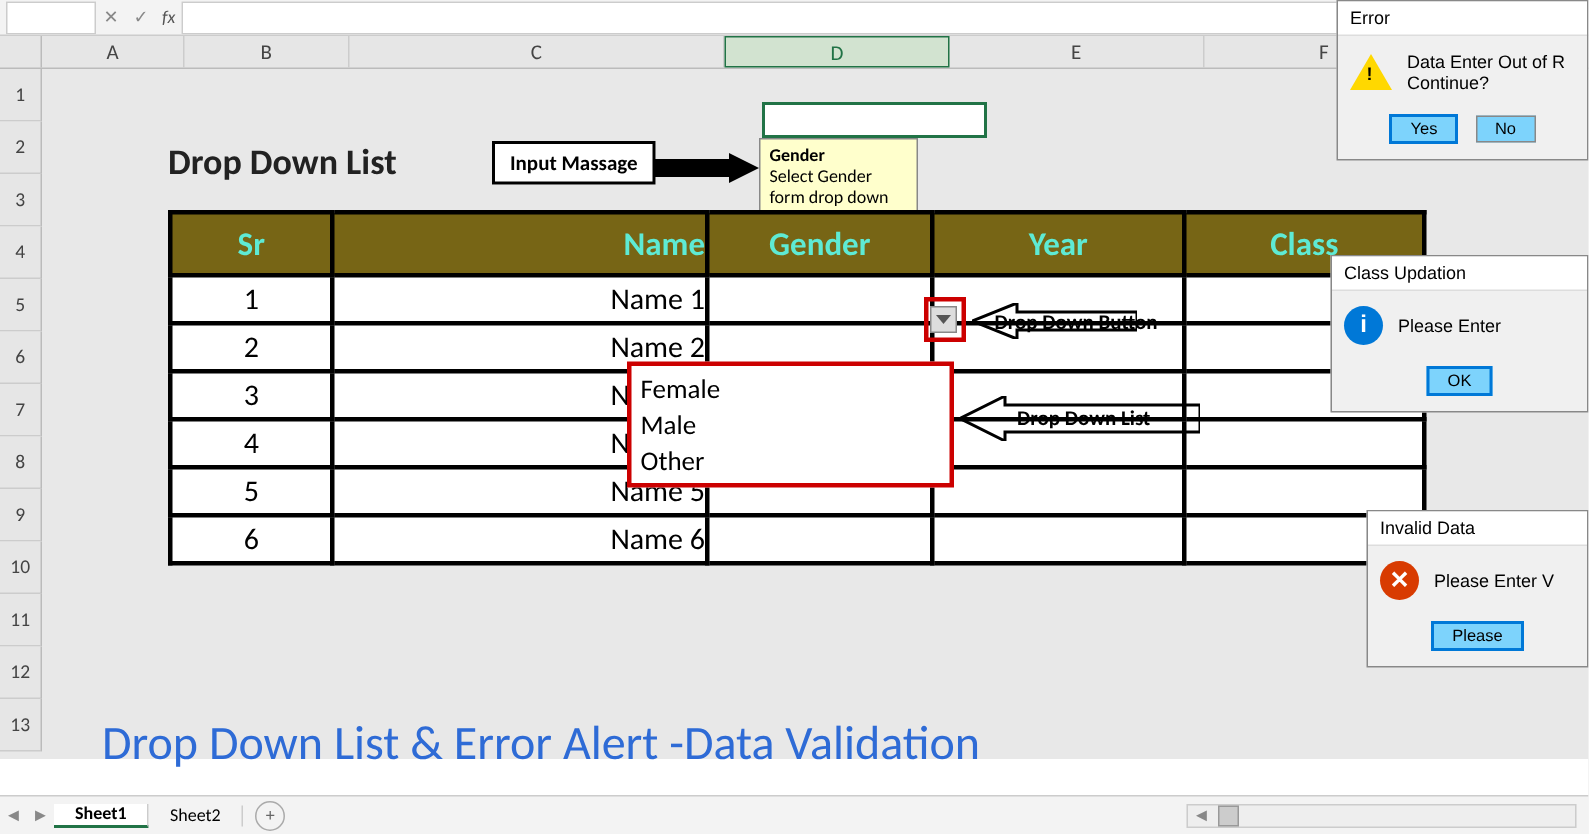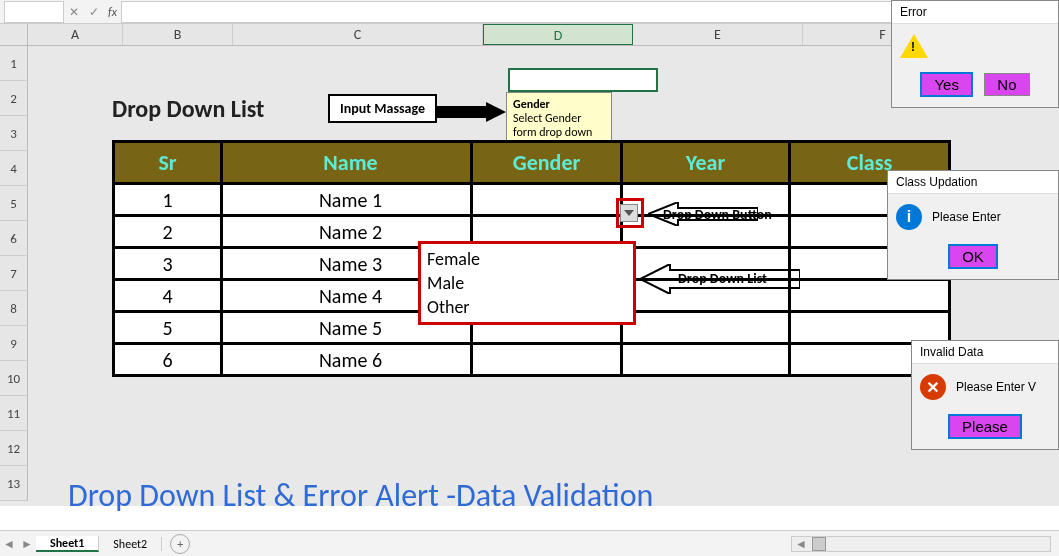--- a/index.html
+++ b/index.html
@@ -24,21 +24,21 @@
 .rowhdrs { position: absolute; left: 0; top: 0; width: 28px; }
 .rowhdr { height: 35px; background: #e6e6e6; border-bottom: 1px solid #ccc; border-right: 1px solid #bbb; font-size: 13px; color: #444; text-align: center; line-height: 35px; }
 
 .content { position: absolute; left: 28px; top: 0; right: 0; bottom: 0; }
 
 .title { position: absolute; left: 84px; top: 48px; font-weight: bold; font-size: 24px; color: #222; }
 
 .tbl { position: absolute; left: 84px; top: 94px; border-collapse: collapse; }
 .tbl th { background: #776515; color: #5eead4; font-size: 22px; font-weight: bold; border: 3px solid #000; padding: 6px 0; }
 .tbl td { background: #fff; border: 3px solid #000; font-size: 20px; text-align: center; height: 32px; }
-.tbl .sr { width: 108px; } .tbl .name { width: 250px; text-align: center; padding-left: 8px; } .tbl .gender { width: 150px; } .tbl .year { width: 168px; } .tbl .class { width: 160px; }
+.tbl .sr { width: 108px; } .tbl .name { width: 250px; text-align: right; padding-left: 8px; } .tbl .gender { width: 150px; } .tbl .year { width: 168px; } .tbl .class { width: 160px; }
 
 
 .selcell { position: absolute; left: 480px; top: 22px; width: 150px; height: 24px; border: 2px solid #217346; background: #fff; }
 
 
 .tooltip { position: absolute; left: 478px; top: 46px; width: 106px; background: #ffffcc; border: 1px solid #888; padding: 4px 6px; font-size: 12px; }
 .tooltip b { display: block; font-weight: bold; }
 
 
 .imbox { position: absolute; left: 300px; top: 48px; border: 2px solid #000; background: #fff; padding: 4px 10px; font-size: 14px; font-weight: bold; }
@@ -56,21 +56,21 @@
 
 .ann { position: absolute; font-size: 14px; font-weight: bold; }
 
 .bottomtitle { position: absolute; left: 40px; top: 430px; font-size: 32px; font-weight: normal; color: #2e6bd6; }
 
 
 .dlg { position: absolute; right: 0; background: #f0f0f0; border: 1px solid #888; font-size: 12px; font-family: "Segoe UI", Arial, sans-serif; }
 .dlg .titlebar { padding: 4px 8px; background: #fff; border-bottom: 1px solid #ddd; }
 .dlg .body { padding: 10px 8px; display: flex; align-items: center; gap: 10px; }
 .dlg .btns { padding: 4px 8px 10px; text-align: center; }
-.dlg button { font-size: 15px; padding: 2px 12px; margin: 0 4px; background: #d946ef; border: 1px solid #888; }
+.dlg button { font-size: 11px; padding: 2px 12px; margin: 0 4px; background: #7dd3fc; border: 1px solid #888; }
 .dlg button.primary { border: 2px solid #0078d7; }
 
 .icon-circle { width: 26px; height: 26px; border-radius: 50%; display: flex; align-items: center; justify-content: center; color: #fff; font-weight: bold; font-size: 16px; flex-shrink: 0; }
 .icon-tri { width: 0; height: 0; border-left: 14px solid transparent; border-right: 14px solid transparent; border-bottom: 24px solid #ffd800; position: relative; flex-shrink: 0; }
 .icon-tri span { position: absolute; left: -3px; top: 6px; color: #000; font-weight: bold; }
 
 
 .tabs { position: absolute; bottom: 0; left: 0; right: 0; height: 26px; background: #f3f3f3; border-top: 1px solid #ccc; display: flex; align-items: center; font-size: 12px; }
 .tabs .navbtn { width: 18px; text-align: center; color: #888; }
 .tabs .tab { padding: 0 14px; border-right: 1px solid #ccc; cursor: pointer; }
@@ -212,20 +212,24 @@
     <div class="bottomtitle">Drop Down List &amp; Error Alert -Data Validation</div>
   </div>
 </div>
 
 <div class="dlg" style="top:0;width:168px">
   <div class="titlebar">Error</div>
   <div class="body">
     <div class="icon-tri">
         <span>!</span>
       </div>
+    <div>
+      <div>Data Enter Out of R</div>
+      <div>Continue?</div>
+    </div>
   </div>
   <div class="btns">
     <button class="primary">Yes</button>
     <button>No</button>
   </div>
 </div>
 
 <div class="dlg" style="top:170px;width:172px">
   <div class="titlebar">Class Updation</div>
   <div class="body">

